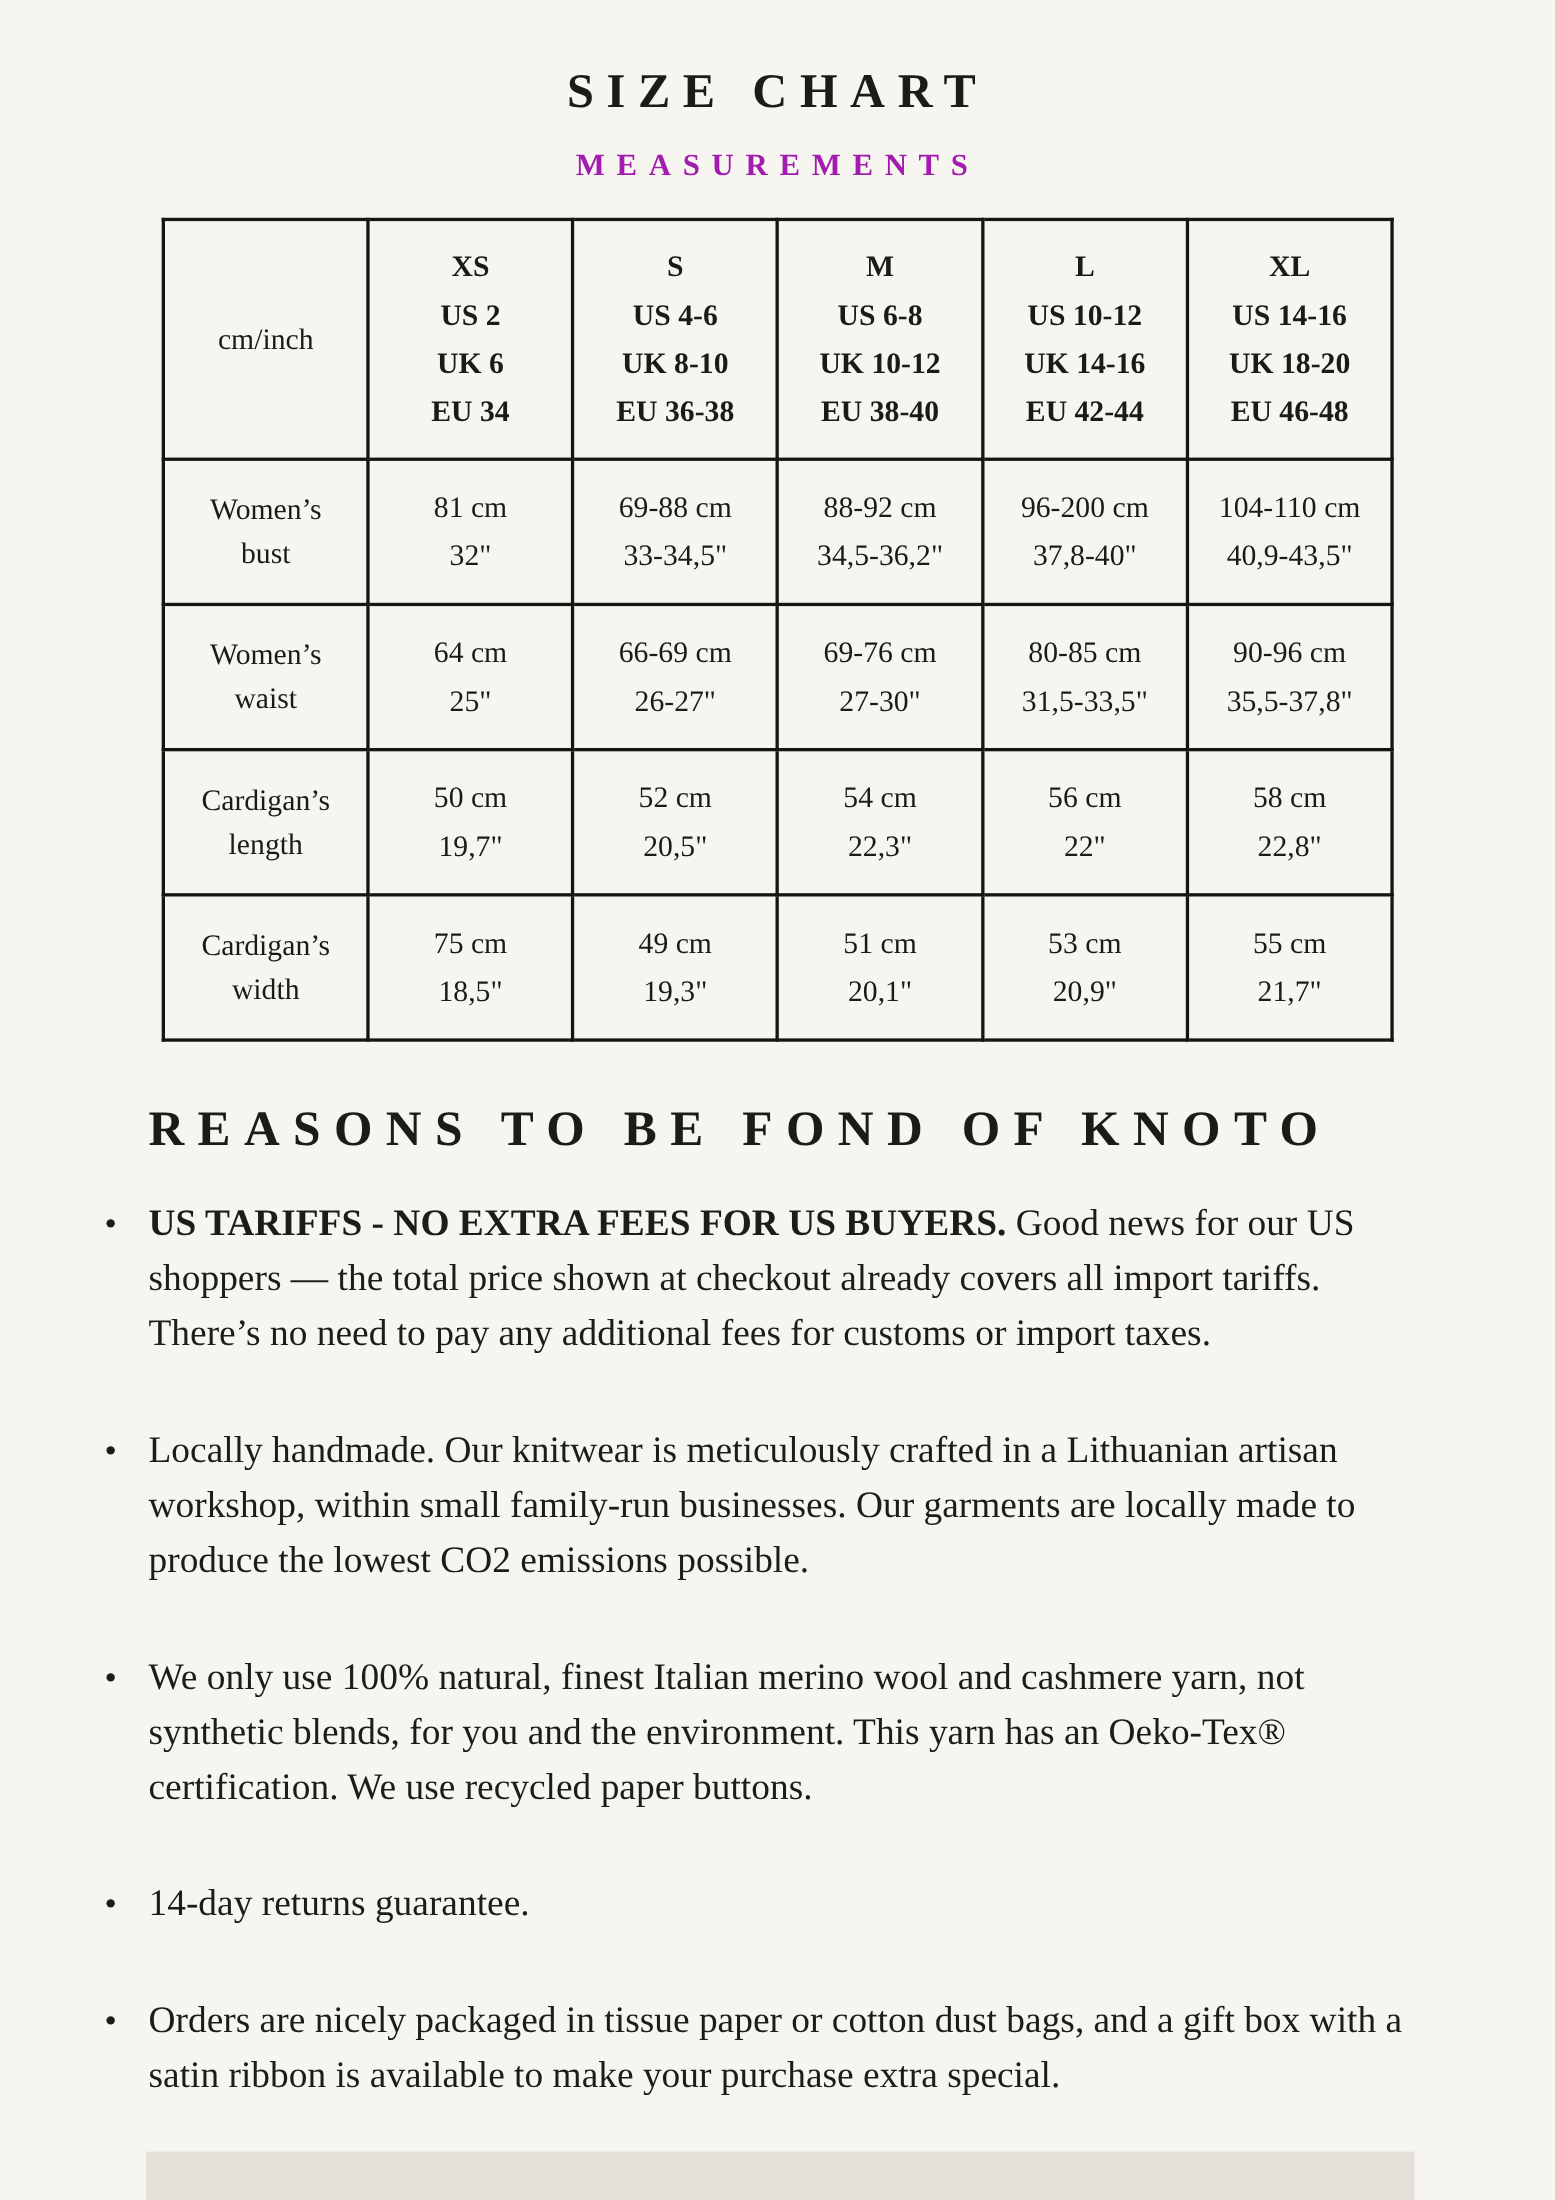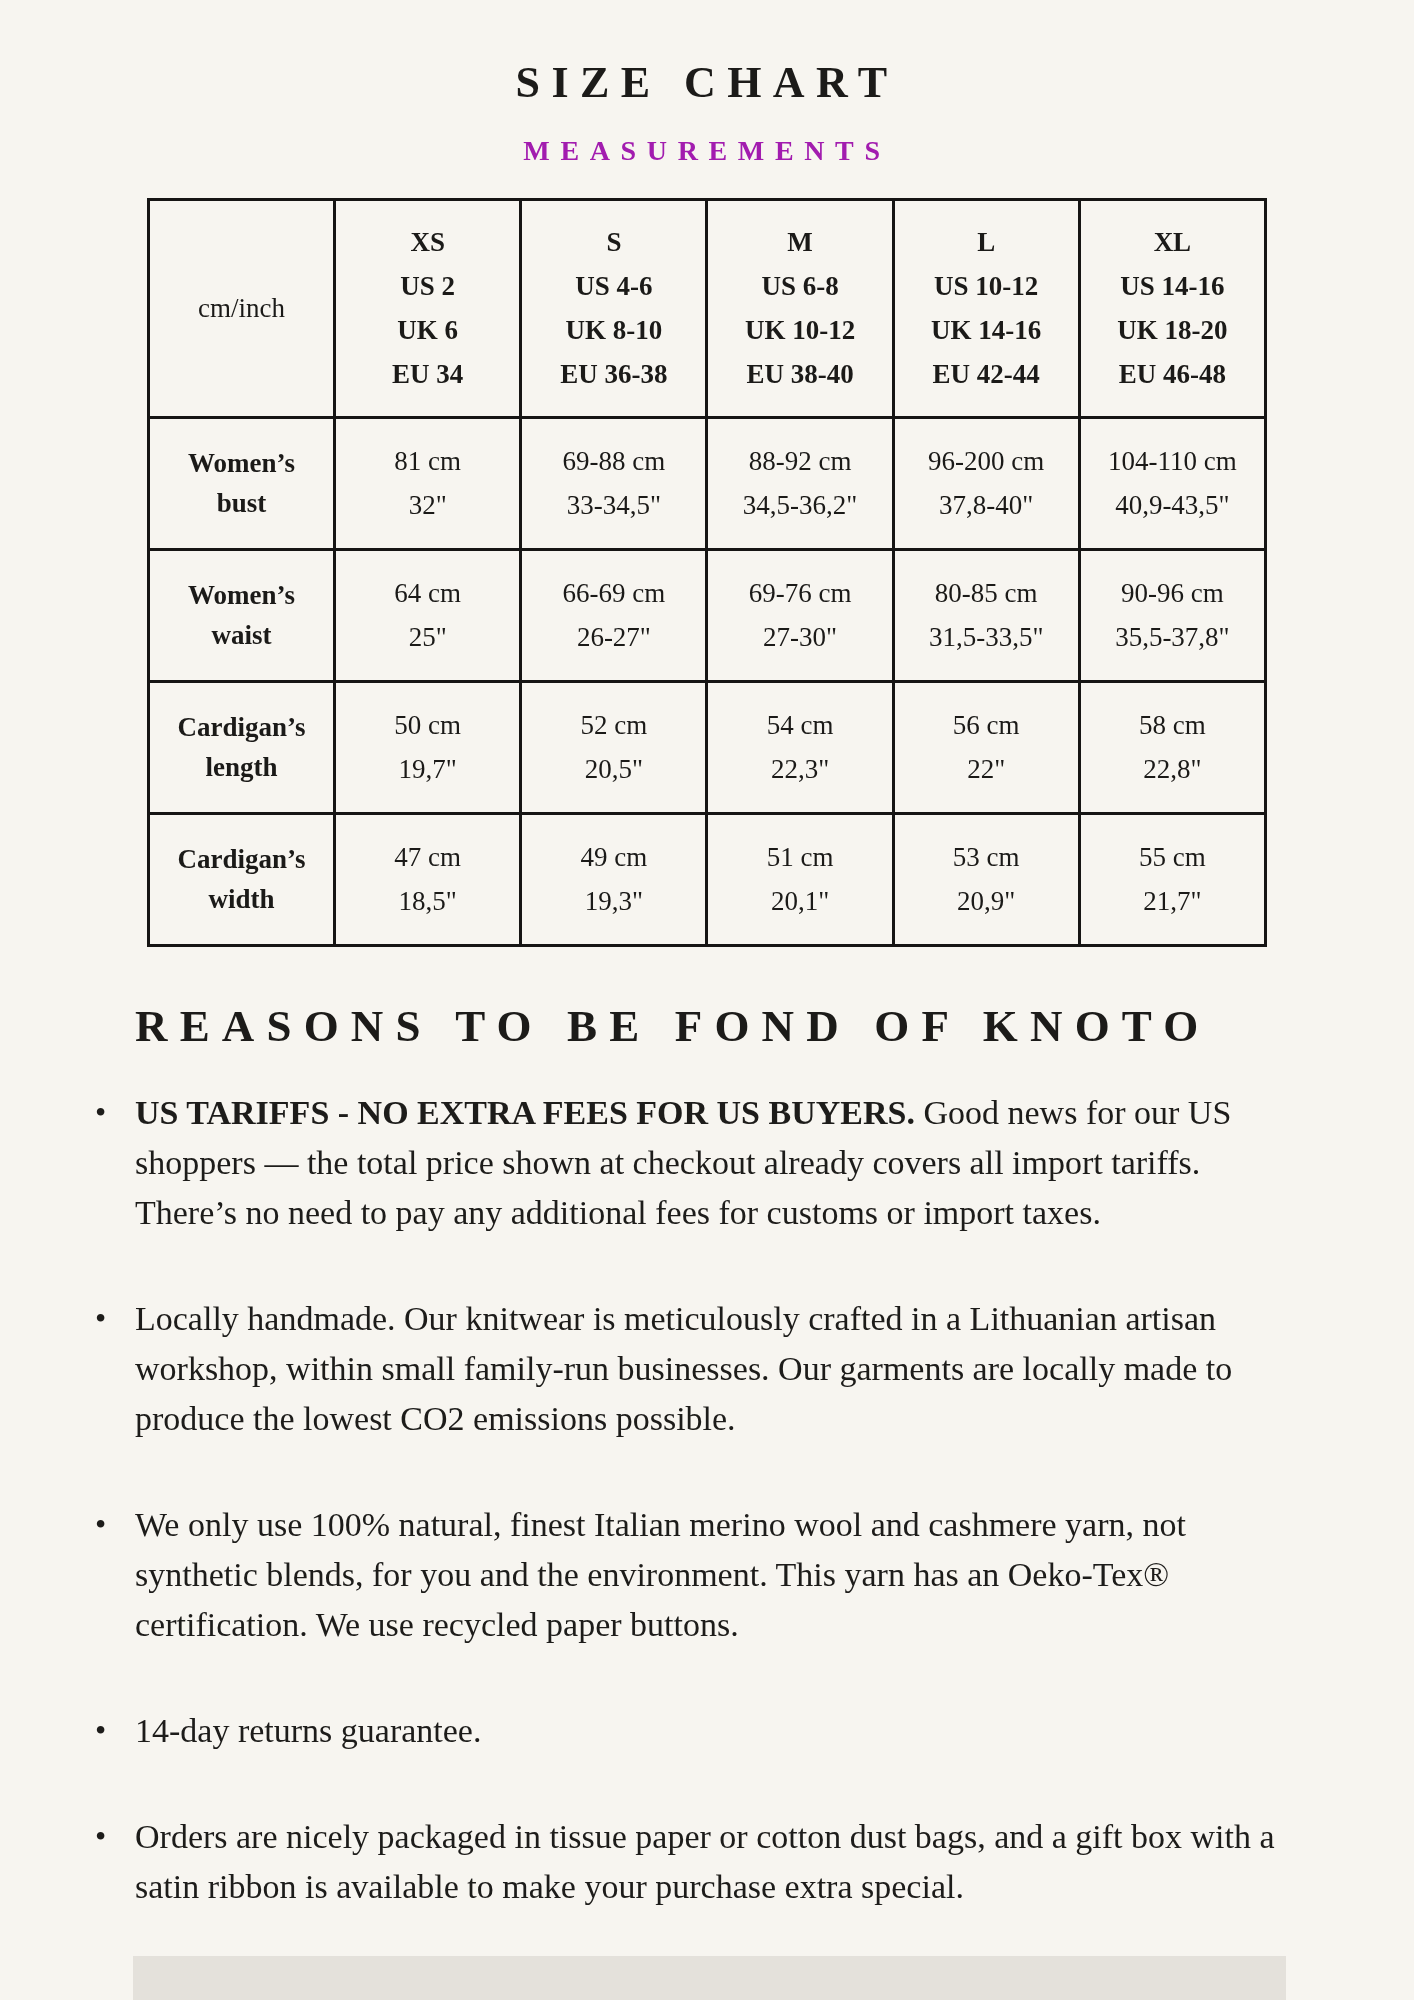--- a/index.html
+++ b/index.html
@@ -43,21 +43,21 @@
     text-align: center;
     vertical-align: middle;
     padding: 0;
     font-size: 27px;
     line-height: 44px;
     font-weight: normal;
   }
   tr.hdr { height: 218px; }
   tr.datarow { height: 132px; }
   .colhead div { font-weight: bold; }
-  .rowlabel div { font-weight: bold; line-height: 40px; }
+  .rowlabel div { font-weight: normal; line-height: 40px; }
   .unitcell { font-weight: normal; }
 
   .reasons-heading {
     margin: 54px 0 0 135px;
     font-size: 45px;
     font-weight: bold;
     letter-spacing: 0.27em;
     line-height: 1.15;
     color: #1c1b19;
   }
@@ -217,21 +217,21 @@
         <div>22,8"</div>
       </td>
     </tr>
 
     <tr class="datarow">
       <th class="rowlabel">
         <div>Cardigan’s</div>
         <div>width</div>
       </th>
       <td>
-        <div>47 cm</div>
+        <div>75 cm</div>
         <div>18,5"</div>
       </td>
       <td>
         <div>49 cm</div>
         <div>19,3"</div>
       </td>
       <td>
         <div>51 cm</div>
         <div>20,1"</div>
       </td>

